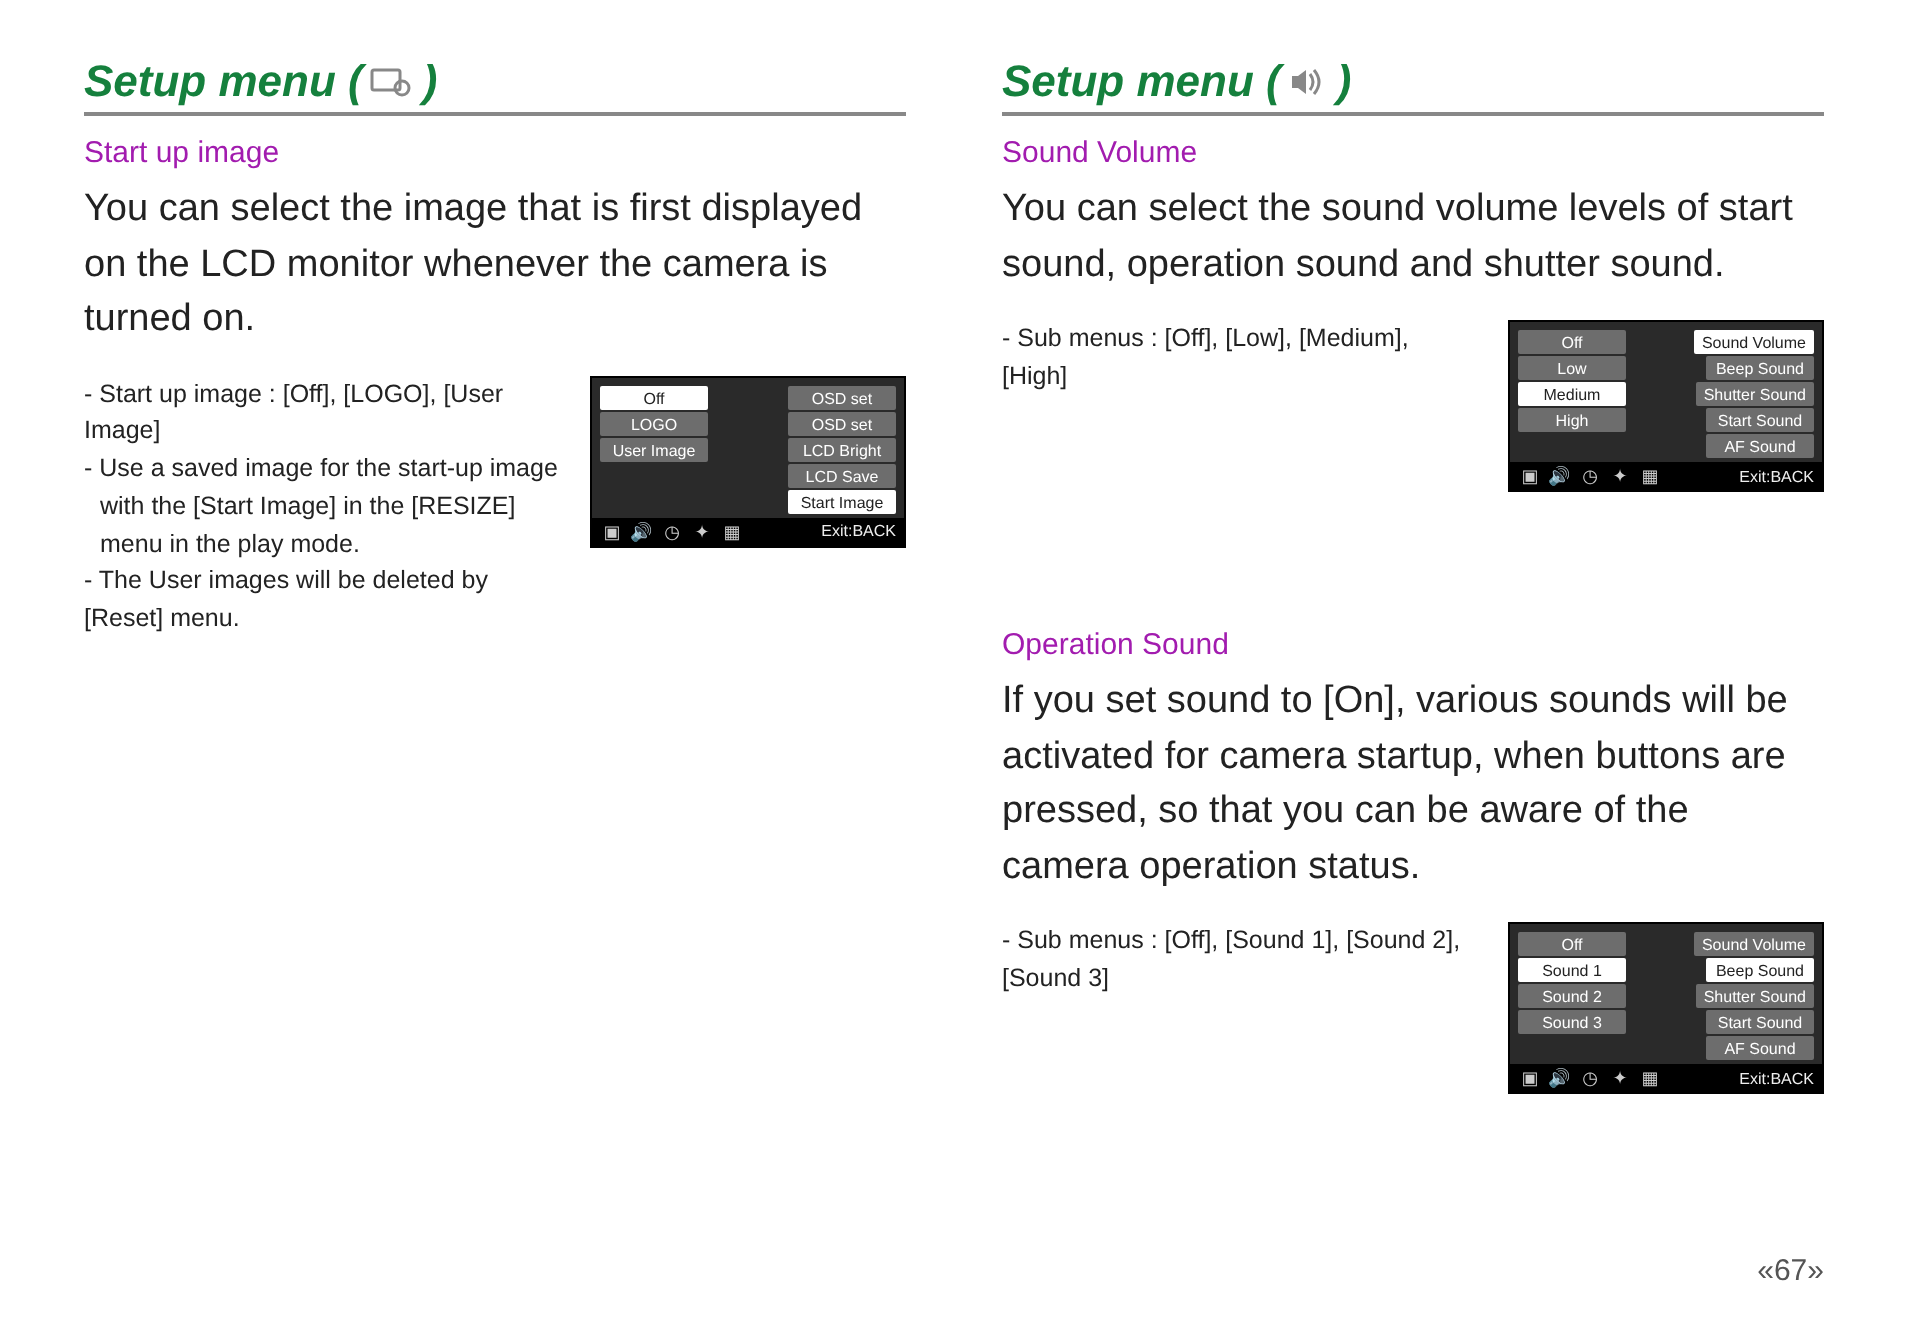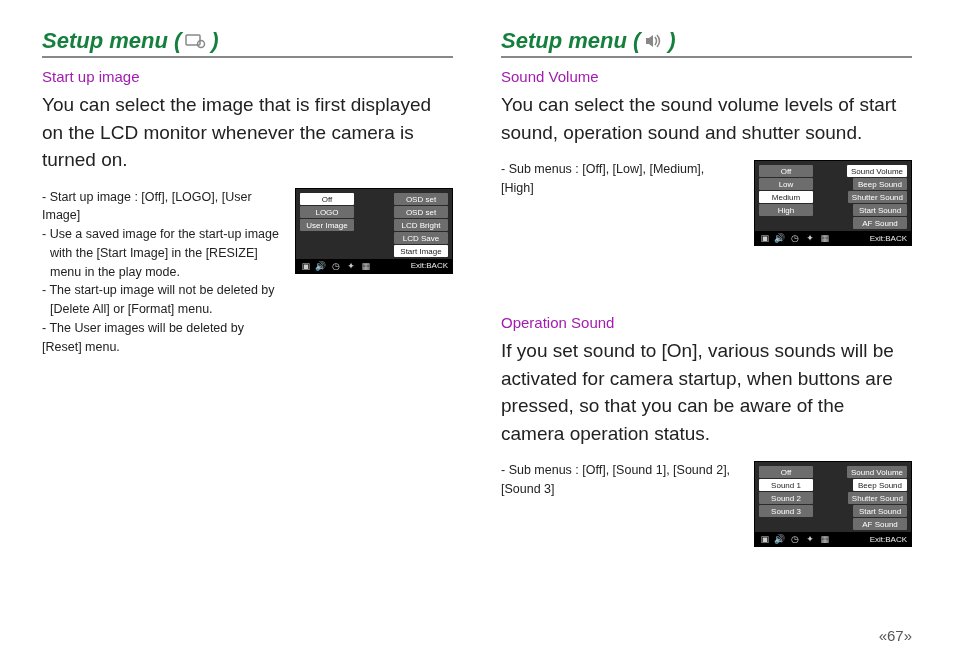--- a/index.html
+++ b/index.html
@@ -166,21 +166,20 @@
       <span>)</span>
     </div>
 
     <div class="section-h">Start up image</div>
     <div class="desc">You can select the image that is first displayed on the LCD monitor whenever the camera is turned on.</div>
 
     <div class="row-with-shot">
       <div class="text bullets">
         <div>- Start up image : [Off], [LOGO], [User Image]</div>
         <div style="padding-left:8px;text-indent:-8px;">- Use a saved image for the start-up image with the [Start Image] in the [RESIZE] menu in the play mode.</div>
-        <div style="padding-left:8px;text-indent:-8px;">- The start-up image will not be deleted by [Delete All] or [Format] menu.</div>
         <div>- The User images will be deleted by [Reset] menu.</div>
       </div>
       <div class="lcd">
           <div class="lcd-row">
             <div class="chip sel">Off</div>
             <div class="chip">OSD set</div>
           </div>
           <div class="lcd-row">
             <div class="chip">LOGO</div>
             <div class="chip">OSD set</div>

